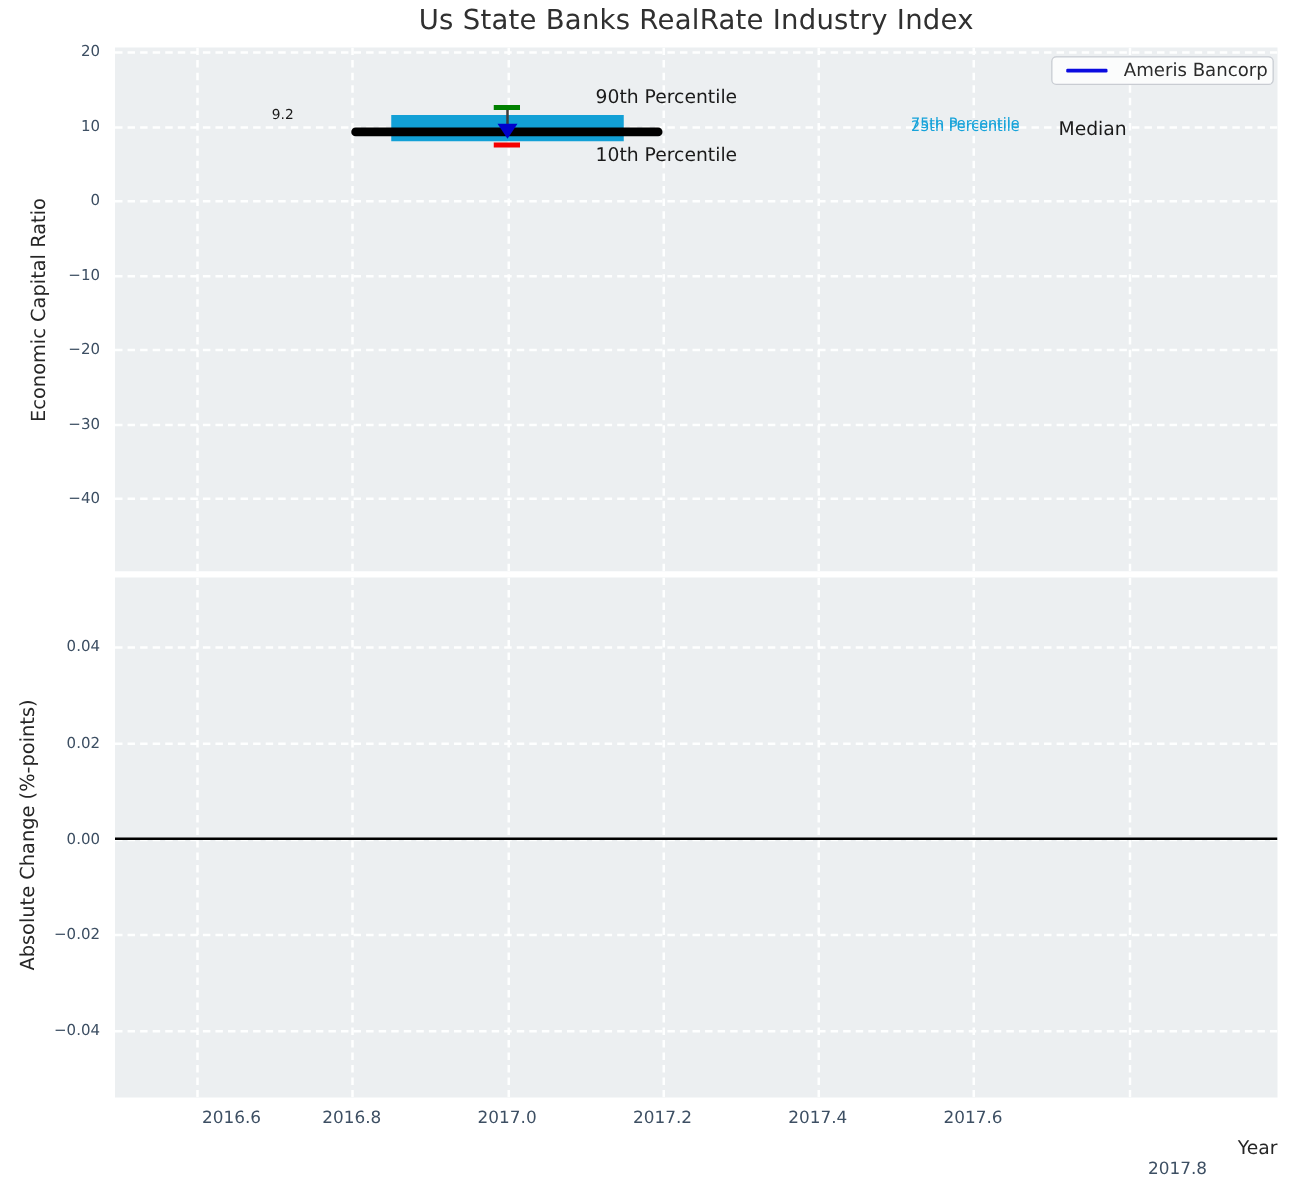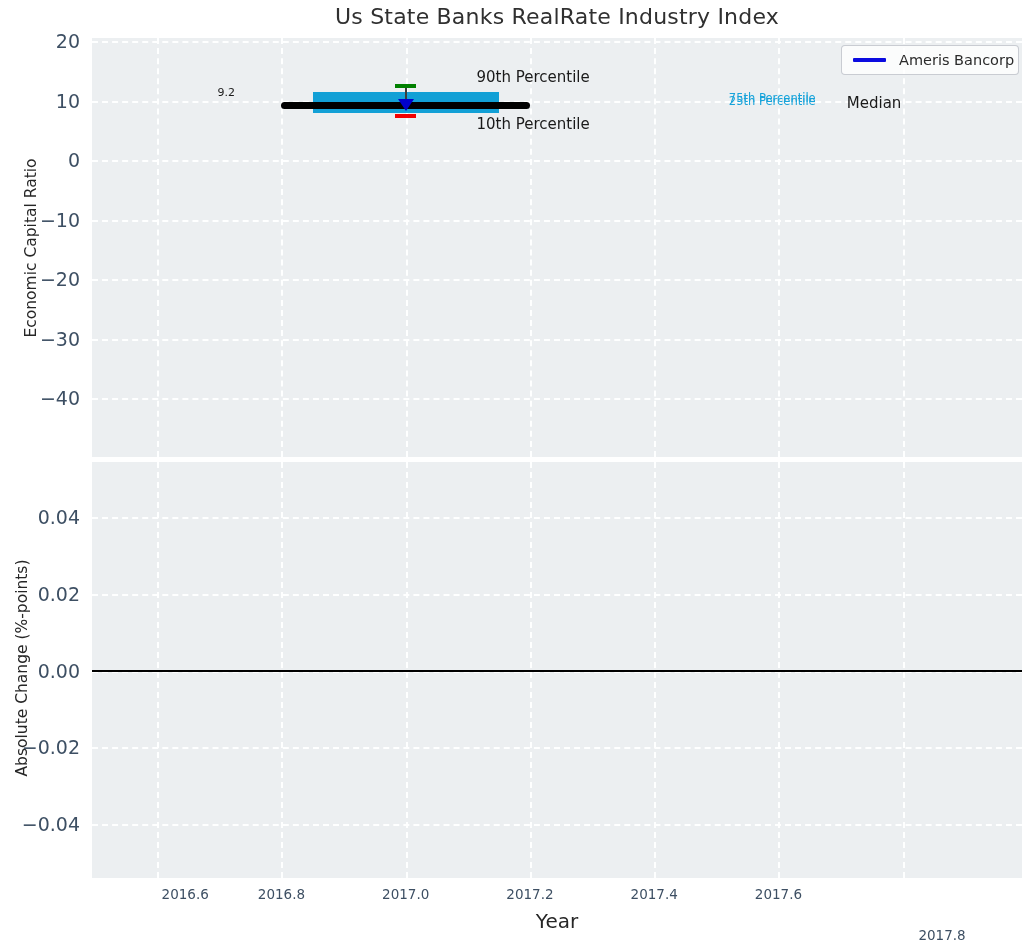--- a/index.html
+++ b/index.html
@@ -18,33 +18,33 @@
     border-top:2px dashed rgba(255,255,255,0.95); }
   .gridline-v { position:absolute; top:0; height:100%; width:0;
     border-left:2px dashed rgba(255,255,255,0.95); }
   .ylabel {
     position:absolute; white-space:nowrap; font-size:15.5px; color:#262626;
     transform:translate(-50%,-50%) rotate(-90deg);
   }
   #ylabel-top { left:31px; top:248px; }
   #ylabel-bottom { left:22px; top:668px; }
   .xlabel {
-    position:absolute; left:92px; top:909px; width:930px; text-align:center;
-    font-size:20px; color:#262626;
+    position:absolute; left:92px; top:909px; width:930px; text-align:right;
+    font-size:15px; color:#262626;
   }
   .ytick-container { position:absolute; left:0; width:82px; }
   #yticks-top { top:38px; height:419px; }
   #yticks-bottom { top:462px; height:416px; }
   .ytick { position:absolute; right:2px; transform:translateY(-50%);
-    font-size:19px; color:#3d4f63; white-space:nowrap; }
+    font-size:12px; color:#3d4f63; white-space:nowrap; }
   #xticks { position:absolute; left:92px; top:886px; width:930px; height:20px; }
   .xtick { position:absolute; transform:translateX(-50%);
     font-size:13.5px; color:#3d4f63; white-space:nowrap; }
   .legend {
-    position:absolute; left:841px; top:45px; width:178px; height:30px;
+    position:absolute; left:841px; top:45px; width:178px; height:23px;
     background:rgba(255,255,255,0.8); border:1px solid rgba(70,80,100,0.28);
     border-radius:4px; display:flex; align-items:center; box-sizing:border-box;
   }
   .legend-line { display:inline-block; width:33px; height:3.5px;
     margin-left:11px; border-radius:1px; }
   .legend-label { margin-left:13px; font-size:14.5px; color:#2b2b2b; }
   .mark { position:absolute; }
   .annotation { position:absolute; white-space:nowrap; }
 </style>
 </head>

